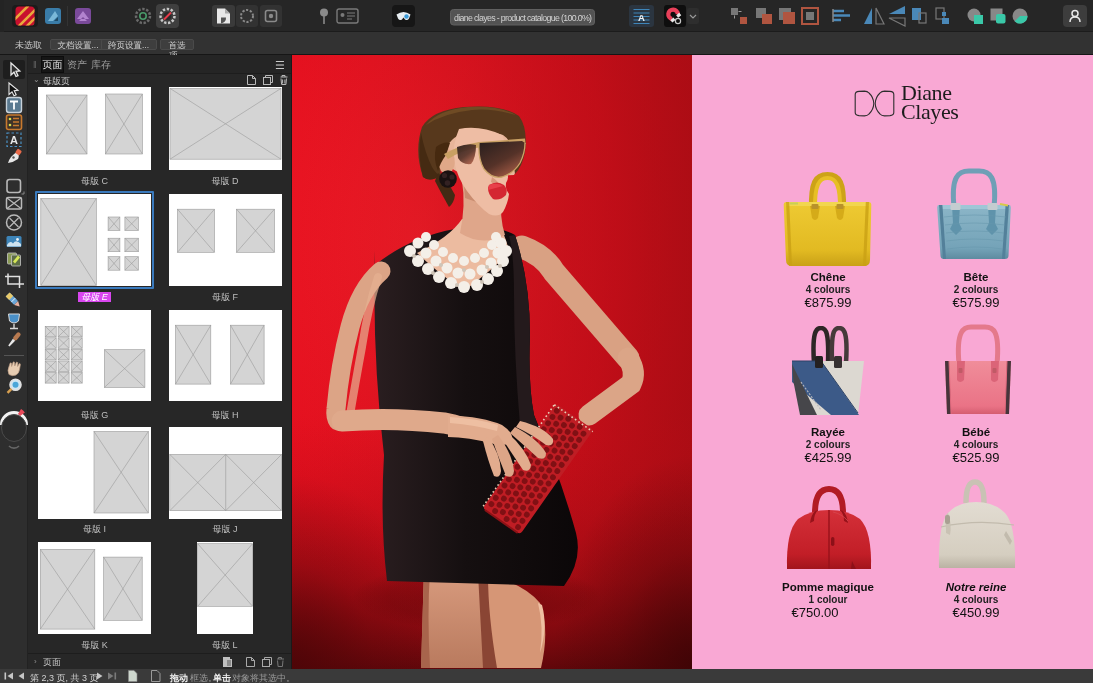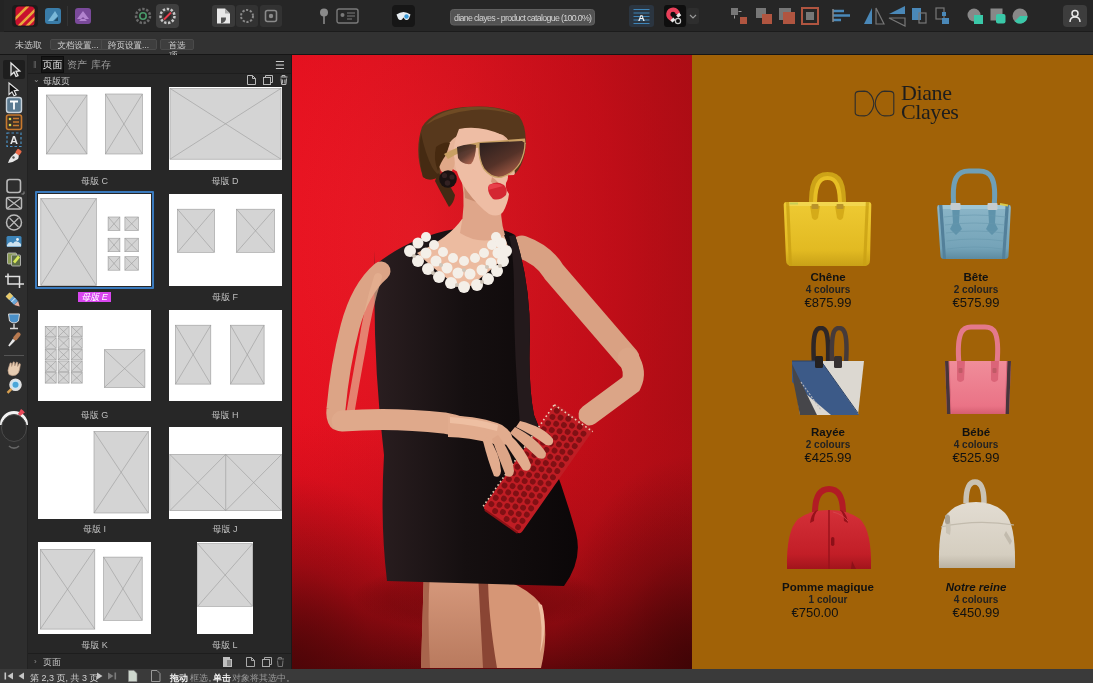--- a/index.html
+++ b/index.html
@@ -692,21 +692,21 @@
 <path d="M148 356 Q184 358 202 366 Q214 374 212 382 Q206 388 194 385 Q168 378 148 378 Z" fill="#e2ac8e"></path>
 <path d="M188 378 Q200 394 201 412 Q200 420 194 417 Q188 402 183 382 Z" fill="#e2ac8e"></path>
 <path d="M198 376 Q212 394 214 412 Q213 420 206 417 Q199 400 192 380 Z" fill="#dda587"></path>
 <path d="M207 373 Q226 390 231 406 Q230 414 223 411 Q213 396 201 378 Z" fill="#e2ac8e"></path>
 <path d="M215 368 Q238 380 246 394 Q246 402 238 399 Q226 388 210 374 Z" fill="#dda587"></path>
 <path d="M220 362 Q244 368 253 380 Q254 388 246 386 Q233 376 216 368 Z" fill="#e2ac8e"></path>
 <path d="M150 358 Q180 360 198 366 L197 372 Q175 366 150 364 Z" fill="#eebfa2"></path>
 </g>
 </svg>
 
-<div id="page2" class="abs" style="left:401px;top:0;width:401px;height:614px;background:#a16207;">
+<div id="page2" class="abs" style="left:401px;top:0;width:401px;height:614px;background:#f9a8d4;">
 
   <svg class="abs" style="left:162px;top:34px;" width="41" height="30" viewBox="0 0 41 30">
     <g fill="none" stroke="#2d2d2d" stroke-width="1.1">
     <path d="M1.2 5.5 C1.2 3.2 2.8 2.6 5 2.4 L10.5 2.1 C12.5 2.1 13.8 2.6 15 4 C18 6.8 19.6 10.5 19.8 14.5 C19.6 18.5 18 22.2 15 25 C13.8 26.4 12.5 26.9 10.5 26.9 L5 26.6 C2.8 26.4 1.2 25.8 1.2 23.5 Z"></path>
     <path d="M39.8 5.5 C39.8 3.2 38.2 2.6 36 2.4 L30.5 2.1 C28.5 2.1 27.2 2.6 26 4 C23 6.8 21.4 10.5 21.2 14.5 C21.4 18.5 23 22.2 26 25 C27.2 26.4 28.5 26.9 30.5 26.9 L36 26.6 C38.2 26.4 39.8 25.8 39.8 23.5 Z"></path>
     </g>
   </svg>
   <div class="abs" style="left:209px;top:29px;width:130px;font-family:'Liberation Serif',serif;font-size:22px;line-height:18.5px;color:#1d1d1d;letter-spacing:-0.4px;">Diane<br>Clayes</div>
 
   <div class="pname" style="left:86px;top:216px;">Chêne</div>

